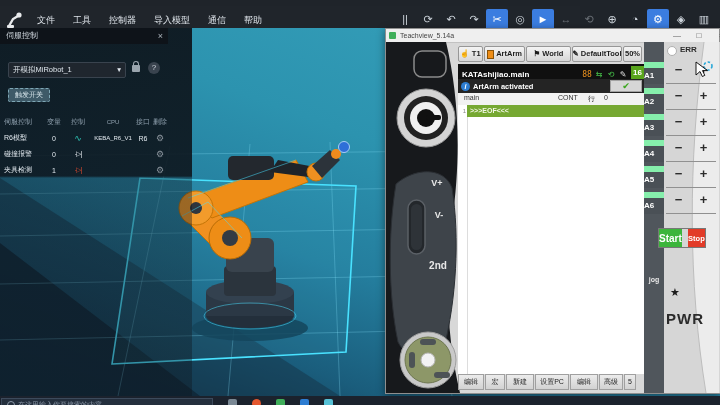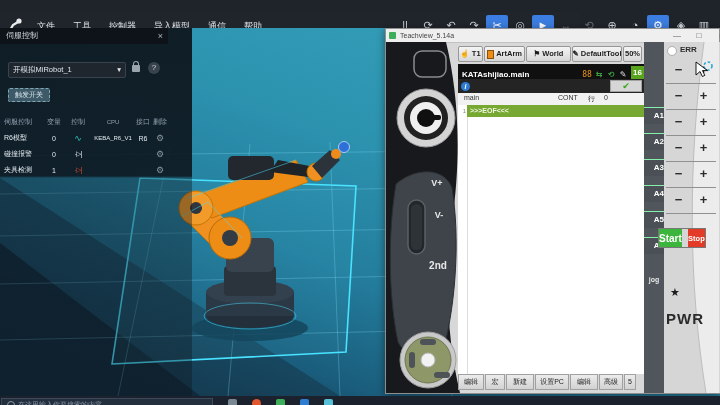--- a/index.html
+++ b/index.html
@@ -1,21 +1,21 @@
 <!DOCTYPE html>
 <html><head>
 <meta charset="utf-8">
 <style>
   html,body{margin:0;padding:0;background:#333;}
   #screen{position:relative;width:720px;height:405px;overflow:hidden;
     font-family:"Liberation Sans","DejaVu Sans",sans-serif;
     background:#1f242a;user-select:none;}
   .abs{position:absolute;}
   
-  #menubar{left:0;top:12px;width:580px;height:28px;background:#20252b;}
+  #menubar{left:0;top:6px;width:580px;height:28px;background:#20252b;}
   .mi{color:#dde3e9;font-size:9px;line-height:28px;padding:0 9px;display:inline-block;cursor:default;}
   #menu-items{position:absolute;left:28px;top:0;}
   #toolbar{position:absolute;left:394px;top:3px;display:flex;gap:1px;}
   .tb{width:22px;height:21px;border:none;background:transparent;color:#cfd6dd;
       font-size:11px;line-height:21px;text-align:center;padding:0;border-radius:2px;}
   .tb.act{background:#3b7de0;color:#fff;}
   .tb.dis{opacity:.4;}
   
   #viewport{left:0;top:28px;width:720px;height:368px;
     background:linear-gradient(200deg,#38a3bd 0%,#2c93af 38%,#247d9d 60%,#1a5d7c 78%,#123a52 92%,#0f2d41 100%);}
@@ -74,21 +74,21 @@
   #main-row span{position:absolute;top:1px;}
   #eof-gutter{left:0;top:63px;width:9px;height:12px;background:#fff;color:#888;font-size:6px;text-align:right;line-height:12px;padding-right:1px;box-sizing:border-box;}
   #eof-row{left:9px;top:63px;width:177px;height:12px;background:#76a832;color:#f2f7e4;font-size:7px;font-weight:bold;line-height:12px;padding-left:3px;box-sizing:border-box;}
   #code-area{left:0;top:75px;width:186px;height:257px;background:#fff;}
   #gutter-line{left:9px;top:75px;width:1px;height:257px;background:#ddd;}
   #p-footer{left:0;top:332px;width:186px;display:flex;gap:1px;}
   .fbtn{height:16px;background:linear-gradient(#ececec,#d2d2d2);border:1px solid #a0a0a0;font-size:7px;color:#222;
      line-height:14px;padding:0;box-sizing:border-box;text-align:center;}
   
   #axis-strip{left:258px;top:0;width:20px;height:351px;background:#50565c;}
-  .axlab{left:0;width:20px;height:16px;color:#fff;font-size:8px;font-weight:bold;text-align:right;line-height:16px;background:#4a5056;border-top:1px solid #86efac;margin-top:45px;}
+  .axlab{left:0;width:20px;height:16px;color:#fff;font-size:8px;font-weight:bold;text-align:left;line-height:16px;background:#4a5056;border-top:6px solid #86efac;}
   #jog-label{left:0;top:234px;width:20px;color:#e8e8e8;font-size:7px;font-weight:bold;text-align:center;}
   #jog-area{left:278px;top:0;width:55px;height:351px;background:#d6d6d6;padding-left:32px;}
   #err-dot{left:3px;top:4px;width:8px;height:8px;border-radius:50%;background:#fff;border:1px solid #b0b0b0;}
   #err-label{left:16px;top:3px;font-size:8px;font-weight:bold;color:#2b2b2b;}
   .jrow{left:2px;width:50px;height:26px;border-bottom:1px solid #909090;display:flex;align-items:center;justify-content:space-around;}
   .jbtn{background:none;border:none;font-size:13px;font-weight:bold;color:#2b2b2b;padding:0;line-height:20px;}
   #startstop{left:-6px;top:186px;width:46px;height:18px;display:flex;border:1px solid #777;}
   #start-btn{flex:1;background:#3cb53c;color:#fff;font-size:10px;font-weight:bold;border:none;padding:0;}
   #stop-btn{flex:1;background:#e23b28;color:#fff;font-size:7.5px;font-weight:bold;border:none;padding:0;margin-left:6px;}
   #star{left:6px;top:244px;font-size:11px;color:#1d1d1d;}
@@ -289,20 +289,21 @@
           <span id="prog-name">KATAshijiao.main</span>
           <button class="pb-ic" style="color:#f0941d;font-family:'DejaVu Sans Mono',monospace">88</button>
           <button class="pb-ic" style="color:#46c24a">⇆</button>
           <button class="pb-ic" style="color:#46c24a">⟲</button>
           <button class="pb-ic" style="color:#ddd">✎</button>
           <span id="prog-badge">16</span>
         </div>
 
         <div id="status-bar" class="abs">
           <span id="info-ic">i</span>
+          <span id="status-text">ArtArm activated</span>
           <button id="check-btn">✔</button>
         </div>
 
         <div id="main-row" class="abs">
           <span style="left:6px">main</span>
           <span style="left:100px">CONT</span>
           <span style="left:130px">行</span>
           <span style="left:146px">0</span>
         </div>
 

